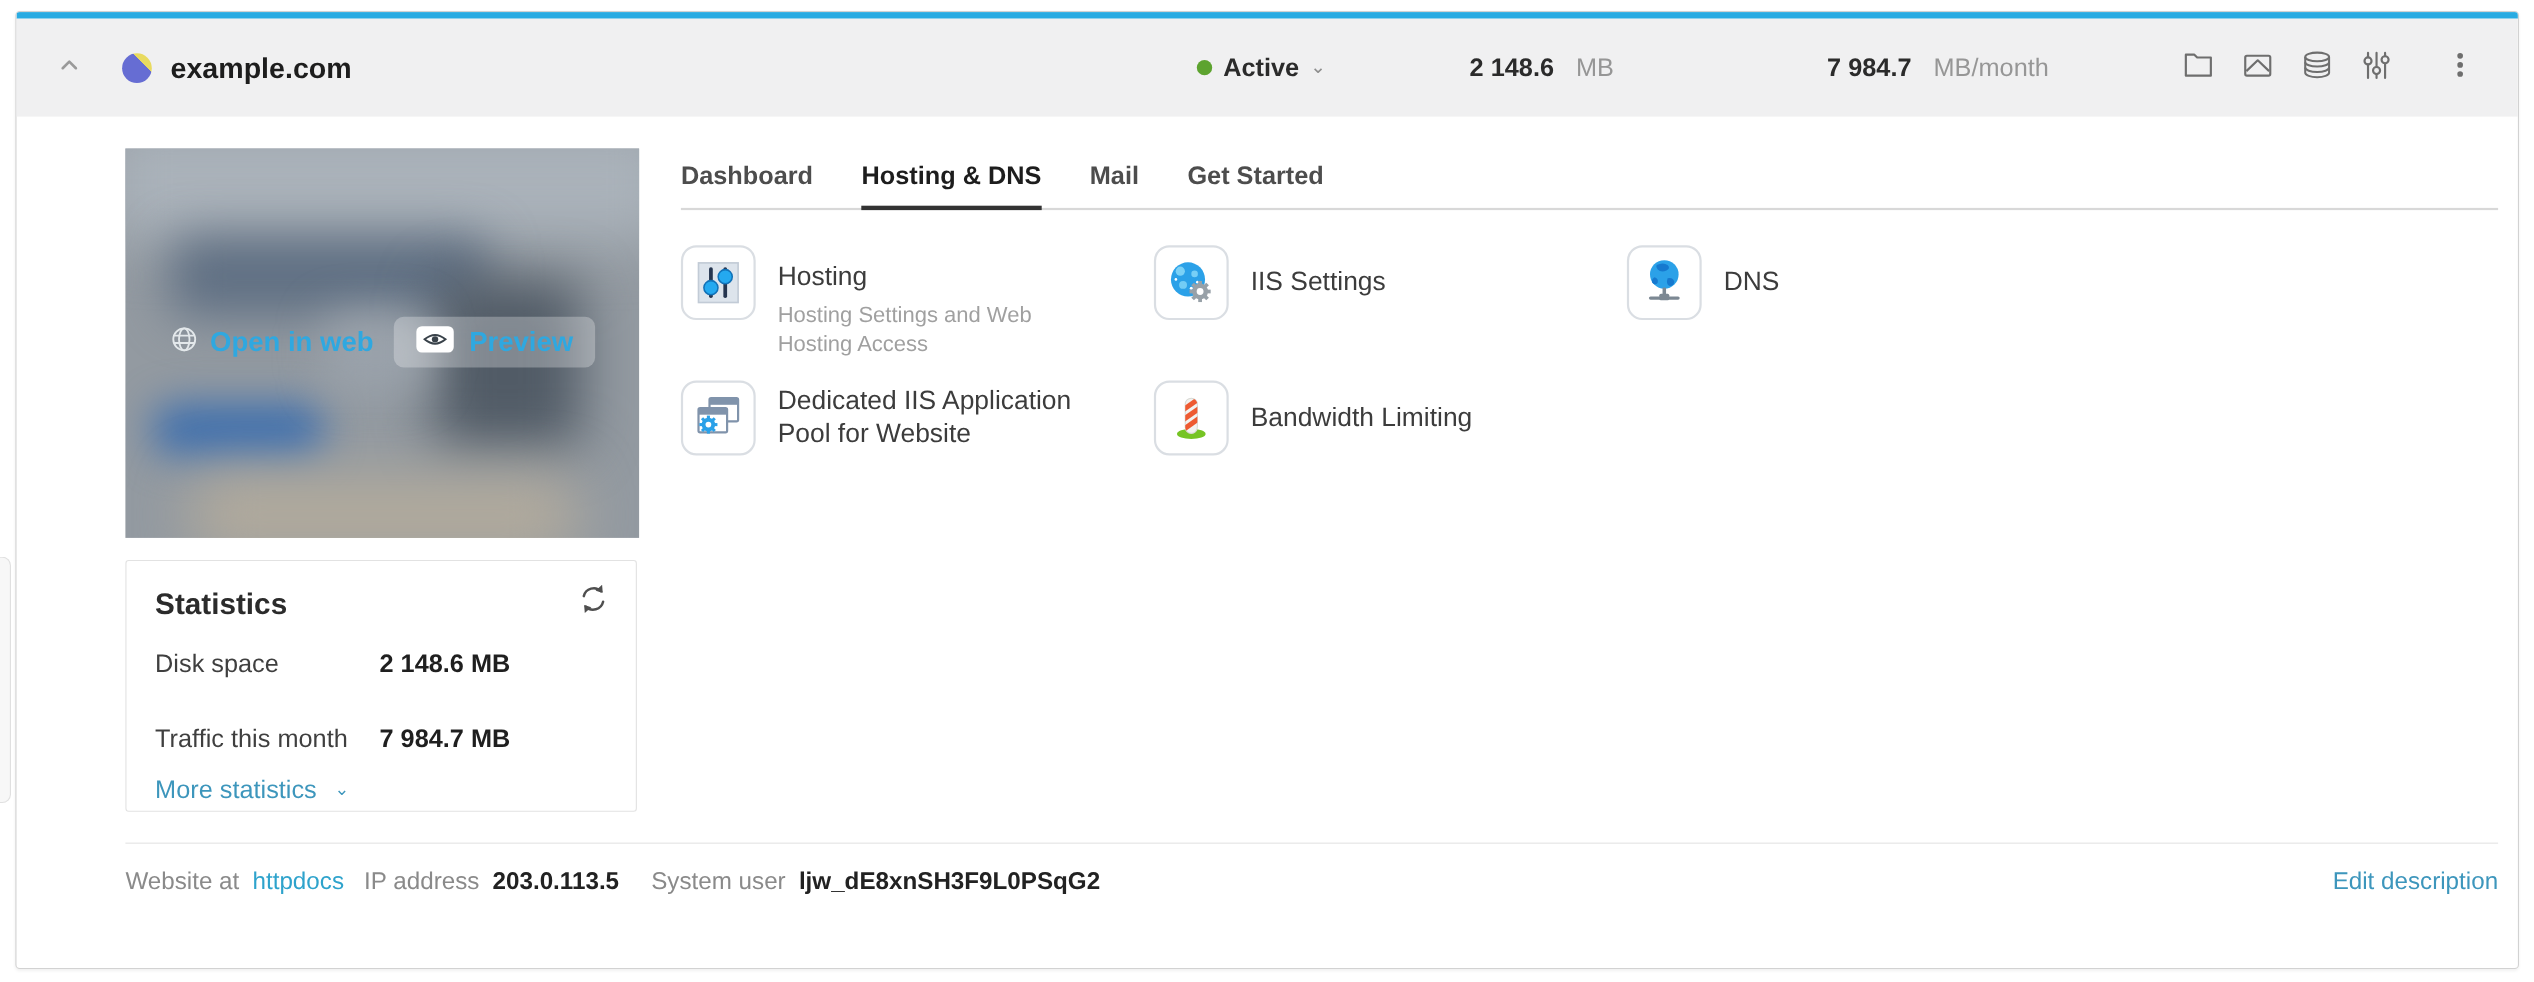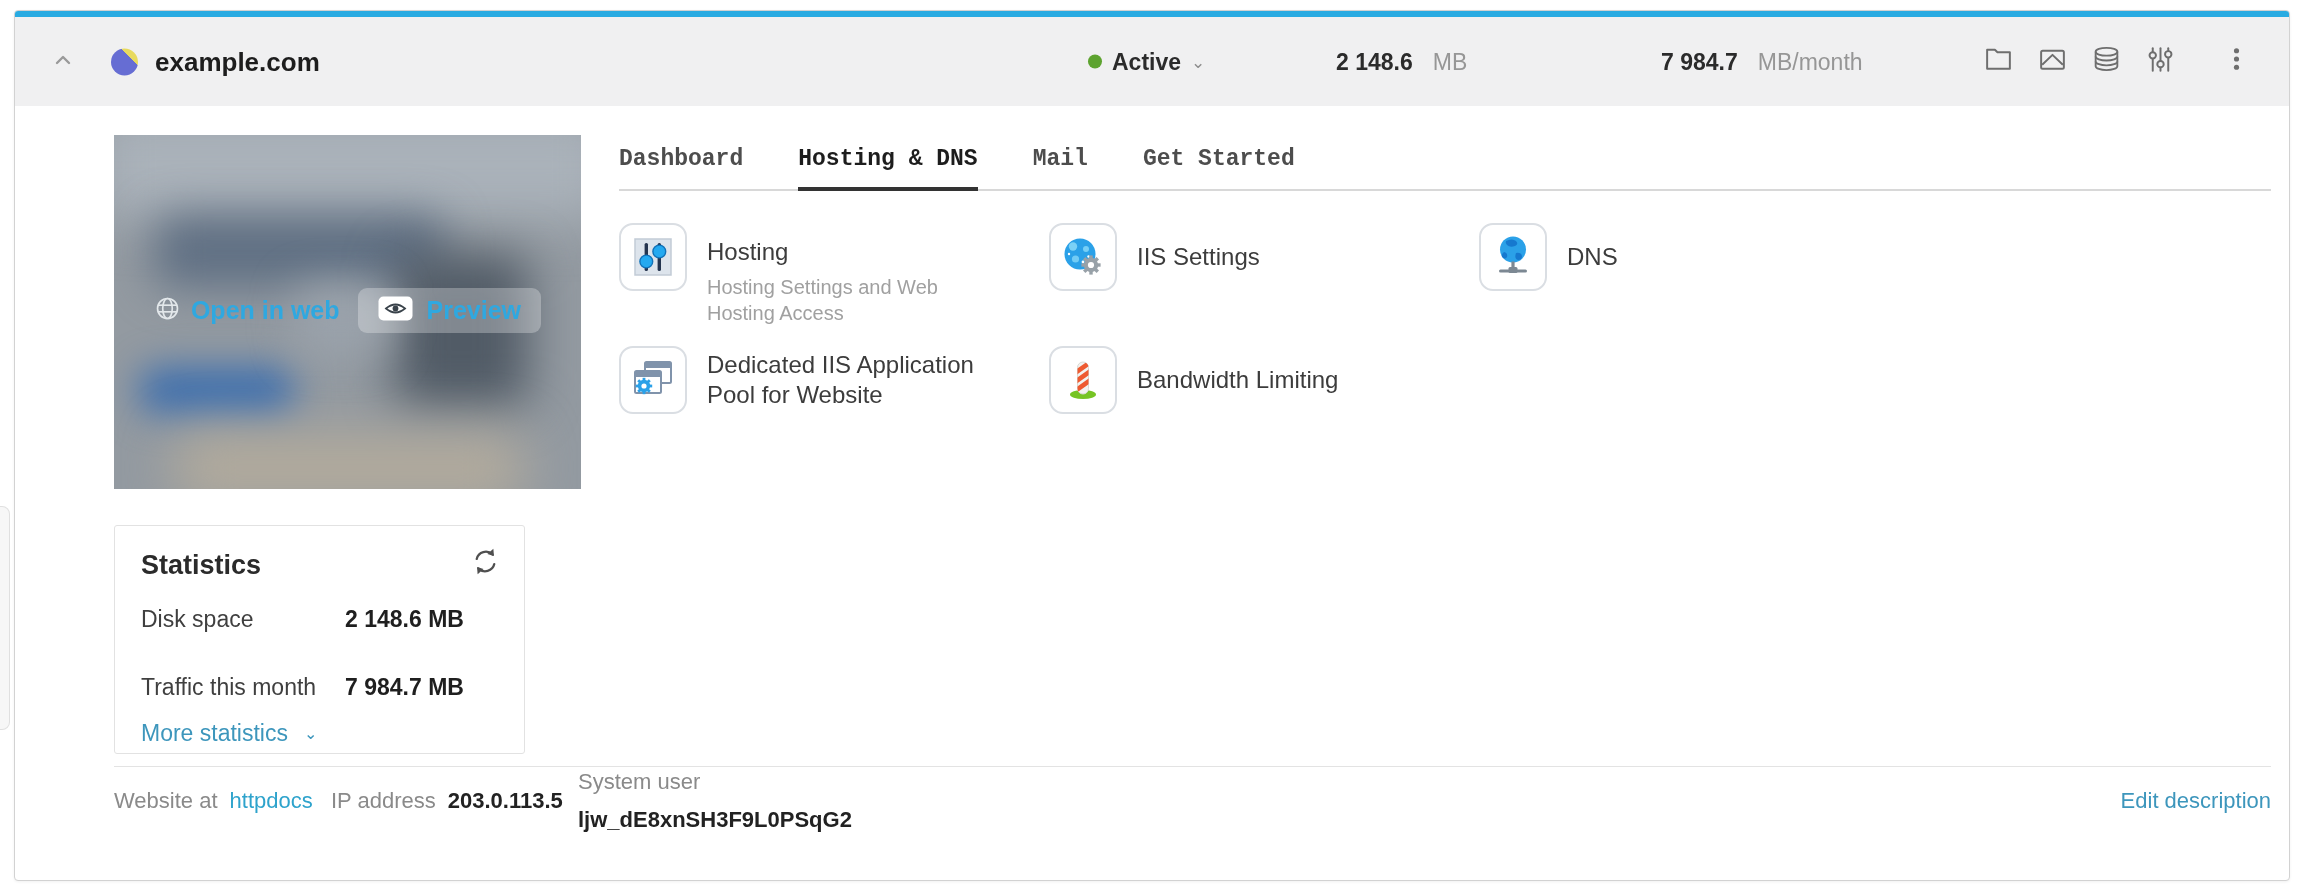--- a/index.html
+++ b/index.html
@@ -30,21 +30,21 @@
   .metric .val { font-weight:700; color:#2b2b2b; }
   .metric .unit { color:#969696; }
   .metric-disk { left:1321px; }
   .metric-traffic { left:1646px; }
   .hdr-icons { right:36px; display:flex; align-items:center; gap:20px; }
   .hdr-icons .icon-btn { width:34px; height:34px; display:flex; align-items:center; justify-content:center; cursor:pointer; }
   .hdr-icons .kebab { margin-left:22px; }
 
   
   .tabs { position:absolute; left:604px; top:118px; width:1652px; height:62px;
-    border-bottom:2px solid #d8d8d8; display:flex; align-items:flex-start; gap:55px;font-family:Liberation Mono, monospace; }
+    border-bottom:2px solid #d8d8d8; display:flex; align-items:flex-start; gap:44px; }
   .tab { position:relative; height:100%; display:flex; align-items:center;
     font-size:23px; font-weight:600; color:#4d4d4d; cursor:pointer; }
   .tab.active { font-weight:700; color:#1d1d1d; }
   .tab.active::after { content:""; position:absolute; left:0; right:0; bottom:-2px; height:4px; background:#333; }
 
   
   .thumb { position:absolute; left:99px; top:124px; width:467px; height:354px;
     background:#939aa1; overflow:hidden; }
   .blob { position:absolute; border-radius:20px; }
   .b1 { left:-20px; top:-25px; width:520px; height:110px; background:#aab2ba; filter:blur(26px); }
@@ -54,22 +54,22 @@
   .b5 { left:60px; top:298px; width:350px; height:70px; background:#b3ab9c; filter:blur(26px); }
   .b6 { left:180px; top:150px; width:95px; height:70px; background:#9aa2ab; filter:blur(20px); }
   .thumb-overlay { position:absolute; left:0; right:0; top:153px; display:flex; align-items:center; justify-content:center; gap:18px; }
   .open-web { display:flex; align-items:center; gap:10px; cursor:pointer; }
   .open-web .lbl { font-size:25px; font-weight:700; color:#2fa8e0; }
   .preview-pill { display:flex; align-items:center; gap:14px; padding:8px 20px;
     background:rgba(255,255,255,0.28); border-radius:9px; cursor:pointer; }
   .preview-pill .lbl { font-size:25px; font-weight:700; color:#2fa8e0; }
 
   
-  .stats { position:absolute; left:99px; top:498px; width:411px; height:229px;
-    background:#fff; border:1px solid #e2e2e2; border-radius:3px; padding:24px 26px;margin-top:16px; }
+  .stats { position:absolute; left:99px; top:498px; width:465px; height:229px;
+    background:#fff; border:1px solid #e2e2e2; border-radius:3px; padding:24px 26px; }
   .stats-title { font-size:27px; font-weight:700; color:#2b2b2b; }
   .stats-refresh { position:absolute; right:22px; top:20px; width:34px; height:34px;
     display:flex; align-items:center; justify-content:center; cursor:pointer; }
   .stats-row { position:absolute; left:26px; right:26px; display:flex; font-size:23px; }
   .stats-row .lbl { color:#3f3f3f; width:204px; }
   .stats-row .val { color:#1f1f1f; font-weight:600; }
   .row1 { top:80px; } .row2 { top:148px; }
   .more-stats { position:absolute; left:26px; top:194px; font-size:23px; color:#3d96bc; cursor:pointer; display:flex; align-items:center; gap:16px; }
   .more-stats .caret { color:#3d96bc; font-size:16px; }
 
@@ -89,21 +89,21 @@
 
   
   .foot-sep { position:absolute; left:99px; top:755px; width:2157px; height:1px; background:#e3e3e3; }
   .foot { position:absolute; left:99px; top:770px; width:2157px; height:40px; font-size:22px; }
   .foot > div { position:absolute; top:50%; transform:translateY(-50%); display:flex; gap:12px; align-items:baseline; }
   .f-lbl { color:#8a8a8a; }
   .f-val { color:#222; font-weight:600; }
   .f-link { color:#2ea3cc; cursor:pointer; }
   .f-website { left:0; }
   .f-ip { left:217px; }
-  .f-user { left:464px;flex-direction:column; }
+  .f-user { left:478px; }
   .f-edit { right:0; color:#3d96bc; cursor:pointer; }
 </style>
 </head>
 <body>
 
 <div class="page">
   <div class="edge-sliver"></div>
 
   <div class="card">
     <div class="accent"></div>

